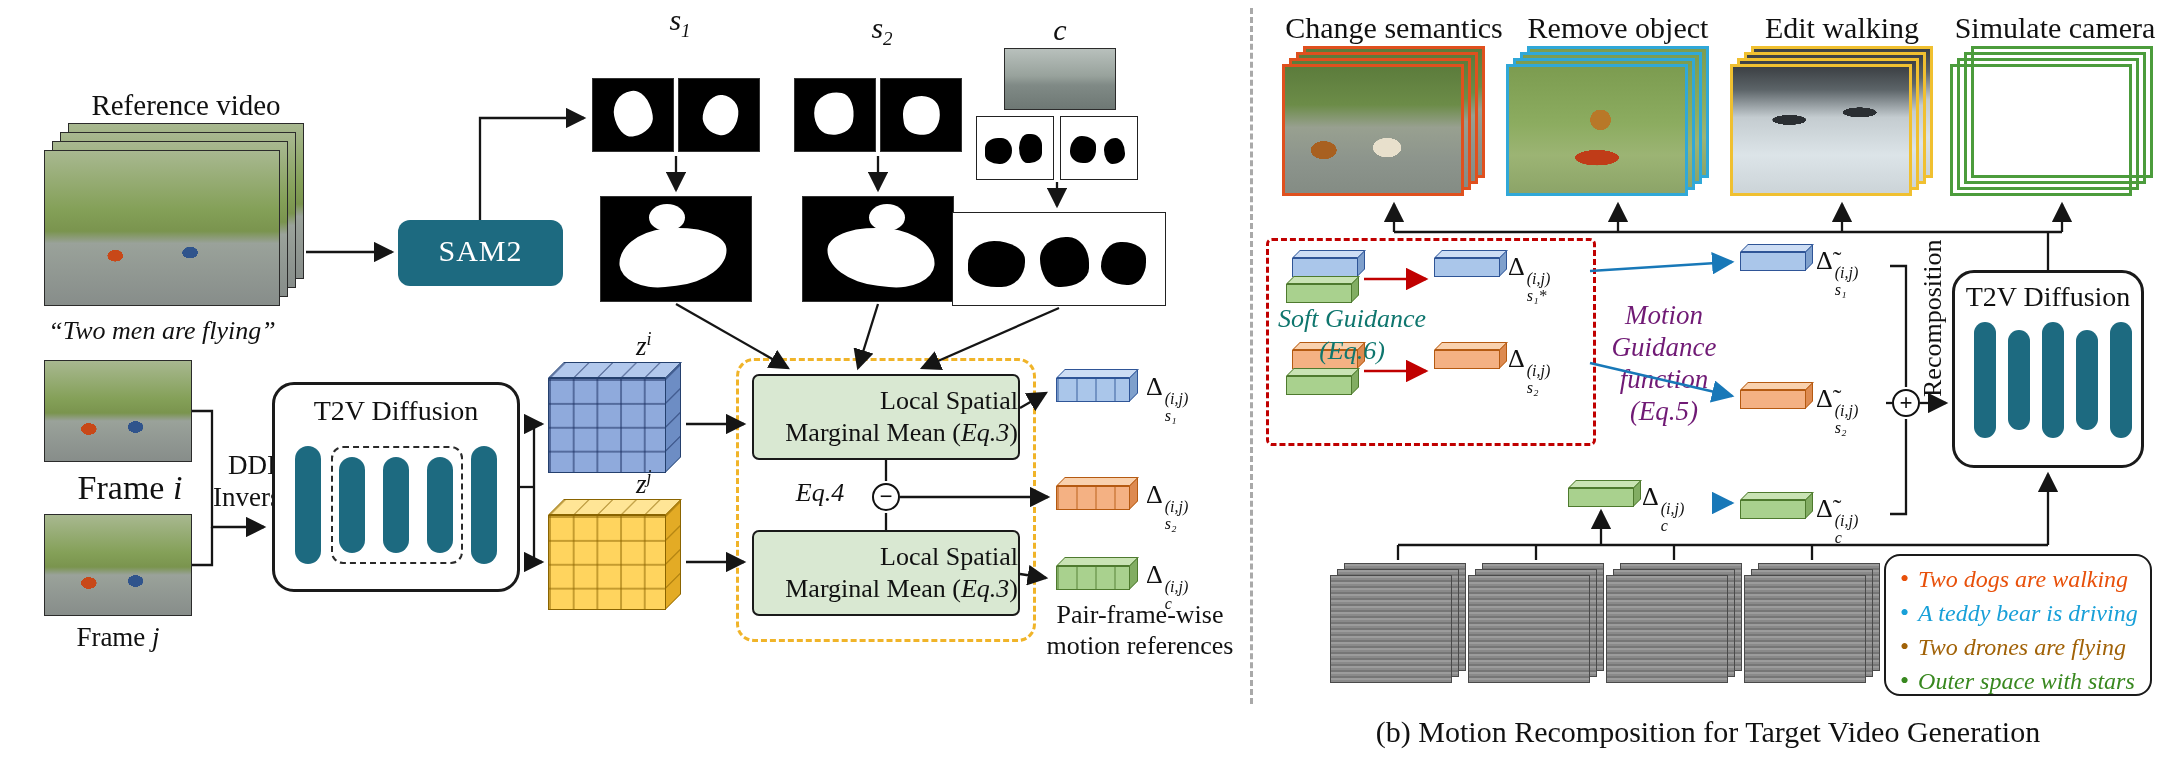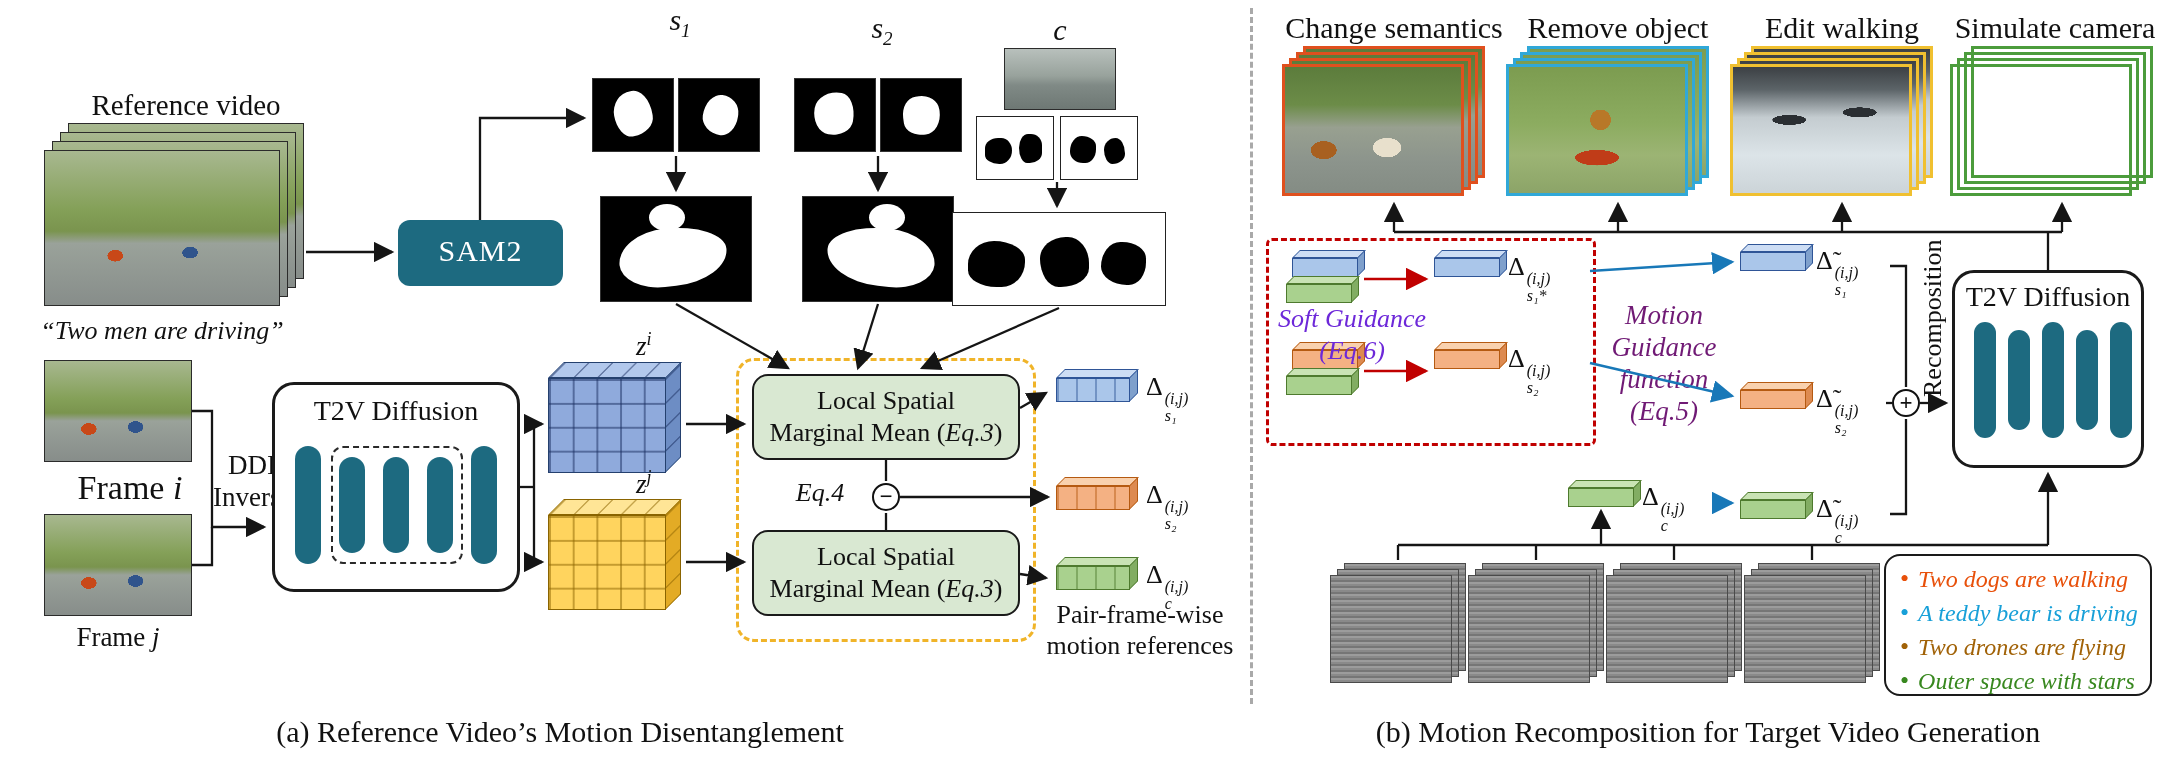--- a/index.html
+++ b/index.html
@@ -8,21 +8,21 @@
 .lbl{position:absolute;text-align:center;line-height:1.18}
 .ital{font-style:italic}
 .photo{position:absolute;border:1.5px solid #2b2b2b}
 .divider{position:absolute;border-left:3px dashed #a9a9a9}
 
 .t2vbox{position:absolute;border:3px solid #1a1a1a;border-radius:22px;background:#fff}
 .t2vtitle{position:absolute;width:100%;text-align:center;font-size:28px}
 .bar{position:absolute;background:#1d6a80;border-radius:13px}
 .dashedsel{position:absolute;border:2.5px dashed #2a2a2a;border-radius:12px}
 .sambox{position:absolute;background:#1d6a80;border-radius:12px;color:#fff;text-align:center;font-size:30px;letter-spacing:1px}
-.gbox{position:absolute;background:#d9e8d2;border:2.5px solid #1a1a1a;border-radius:16px;font-size:26px;display:flex;flex-direction:column;justify-content:center;text-align:center;line-height:1.25}
+.gbox{position:absolute;background:#d9e8d2;border:2.5px solid #1a1a1a;border-radius:7px;font-size:26px;display:flex;flex-direction:column;justify-content:center;text-align:right;line-height:1.25}
 .dboxA{position:absolute;border:3px dashed #f0b429;border-radius:18px}
 .dboxB{position:absolute;border:3.5px dashed #c00000;border-radius:6px}
 .opcircle{position:absolute;width:28px;height:28px;border:2.5px solid #111;border-radius:50%;background:#fff;text-align:center;line-height:23px;font-size:23px;font-weight:bold}
 .legend{position:absolute;border:2.5px solid #1a1a1a;border-radius:16px;background:#fff}
 .legitem{position:absolute;white-space:nowrap;font-size:24px;font-style:italic;line-height:1}
 .legitem .bull{font-style:normal;font-size:26px;margin-right:9px}
 .lg0{color:#e8500a}.lg1{color:#18a0d8}.lg2{color:#a16207}.lg3{color:#38881f}
 
 .mask{position:absolute;background:#000;border:1px solid #333;overflow:hidden}
 .maskw{position:absolute;background:#fff;border:1.5px solid #222;overflow:hidden}
@@ -68,39 +68,39 @@
  radial-gradient(1.5px 1.5px at 88% 30%,#fff 99%,transparent),
  radial-gradient(2px 2px at 25% 45%,#eee 99%,transparent),
  radial-gradient(1.5px 1.5px at 65% 40%,#eee 99%,transparent),
  radial-gradient(90px 26px at 50% 102%,#707880 60%,transparent 61%),
  linear-gradient(180deg,#0c1018 0%,#141c2c 55%,#202838 100%)}
 .ph-noise{background:
  repeating-linear-gradient(0deg,#8a8a8a 0 2px,#9c9c9c 2px 4px,#767676 4px 6px),
  repeating-linear-gradient(90deg,rgba(255,255,255,.14) 0 3px,rgba(0,0,0,.16) 3px 6px);border:1.5px solid #4a4a4a}
 .bc-or{border:3px solid #e0501e}.bc-bl{border:3px solid #30a8d8}.bc-ye{border:3px solid #f0c030}.bc-gr{border:3px solid #4c9c3c}
 svg.wires{position:absolute;left:0;top:0;pointer-events:none}
-.soft{color:#6d28d9}
+.soft{color:#0f766e}
 .mg{color:#701a75}
 .rot{transform:rotate(-90deg)}
 </style>
 </head>
 <body>
 
 <div id="canvas">
 
   <div class="lbl" style="left:66px;top:88px;width:240px;font-size:29px">Reference video</div>
 
   <div>
     <div class="photo ph-kart" style="left:68px;top:123px;width:236px;height:156px"></div>
     <div class="photo ph-kart" style="left:60px;top:132px;width:236px;height:156px"></div>
     <div class="photo ph-kart" style="left:52px;top:141px;width:236px;height:156px"></div>
     <div class="photo ph-kart" style="left:44px;top:150px;width:236px;height:156px"></div>
   </div>
 
-  <div class="lbl ital" style="left:26px;top:316px;width:272px;font-size:26px">“Two men are driving”</div>
+  <div class="lbl ital" style="left:26px;top:316px;width:272px;font-size:26px">“Two men are flying”</div>
 
   <div class="photo ph-kart" style="left:44px;top:360px;width:148px;height:102px"></div>
   <div class="lbl" style="left:56px;top:468px;width:148px;font-size:34px"><span>Frame</span> <span class="ital">i</span></div>
 
   <div class="photo ph-kart" style="left:44px;top:514px;width:148px;height:102px"></div>
   <div class="lbl" style="left:44px;top:622px;width:148px;font-size:27px"><span>Frame</span> <span class="ital">j</span></div>
 
   <div class="lbl" style="left:210px;top:450px;width:108px;font-size:27px">
     <div>DDIM</div>
       <div>Inversion</div>
@@ -212,21 +212,20 @@
   <span class="ml" style="left:1146px;top:562px"><span>Δ</span><span class="ss">
         <span>(i,j)</span>
         <span>c</span>
       </span></span>
 
   <div class="lbl" style="left:1035px;top:600px;width:210px;font-size:26px">
     <div>Pair-frame-wise</div>
       <div>motion references</div>
   </div>
 
-  <div class="lbl" style="left:230px;top:714px;width:660px;font-size:30px">(a) Reference Video’s Motion Disentanglement</div>
 
   <div class="divider" style="left:1250px;top:8px;height:696px"></div>
 
   <div class="lbl" style="left:1280px;top:10px;width:228px;font-size:30px">Change semantics</div>
   <div class="lbl" style="left:1510px;top:10px;width:216px;font-size:30px">Remove object</div>
   <div class="lbl" style="left:1734px;top:10px;width:216px;font-size:30px">Edit walking</div>
   <div class="lbl" style="left:1948px;top:10px;width:214px;font-size:30px">Simulate camera</div>
 
   <div>
     <div class="photo ph-dogs bc-or" style="left:1303px;top:46px;width:182px;height:132px"></div>

